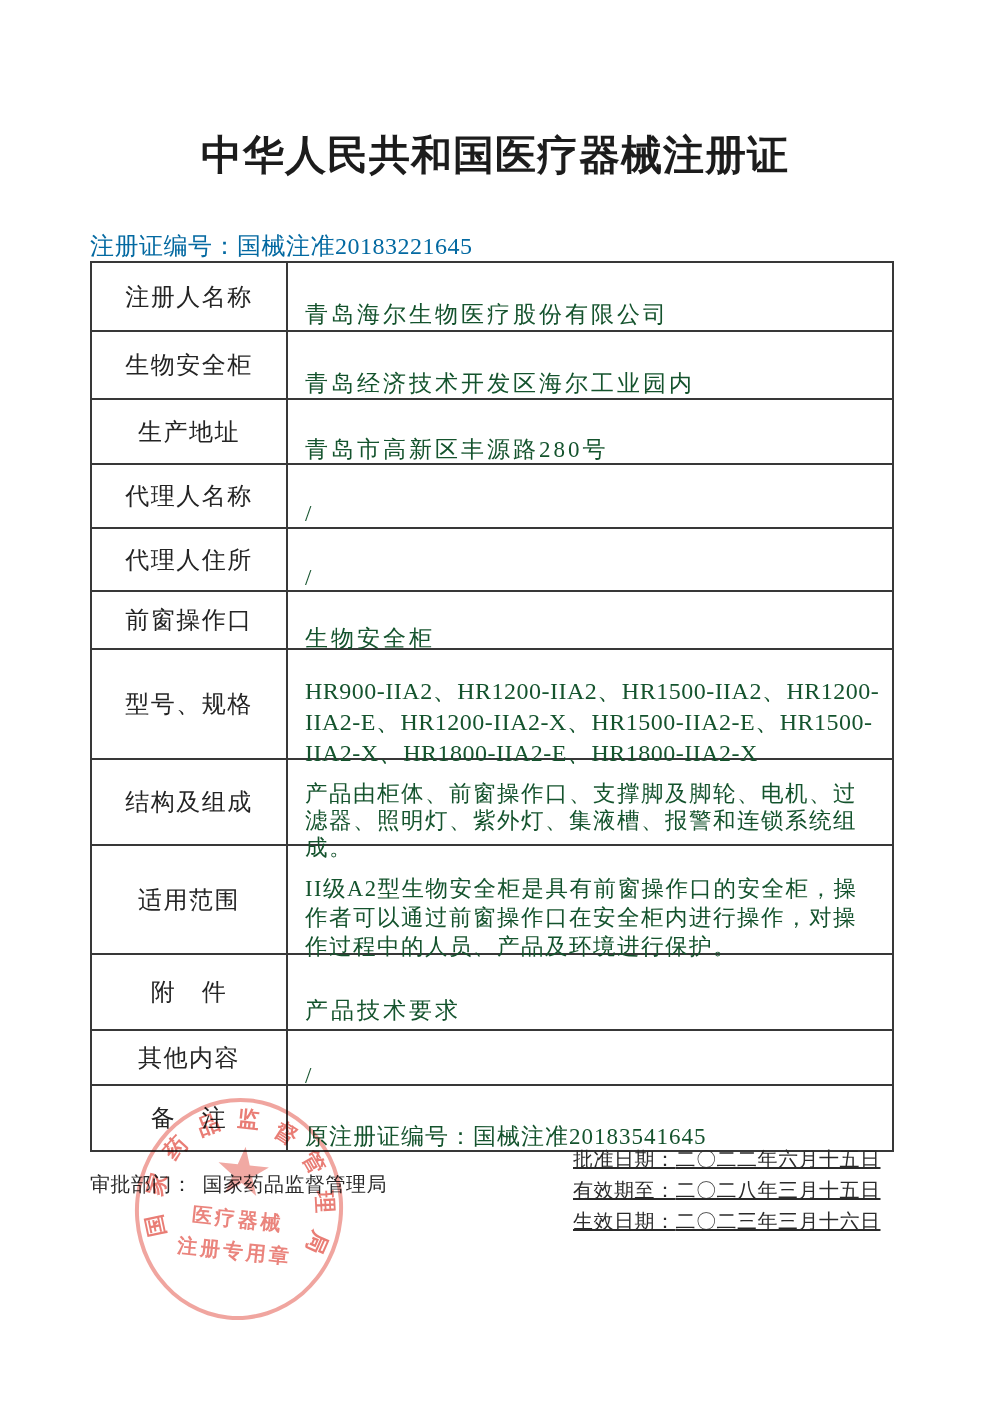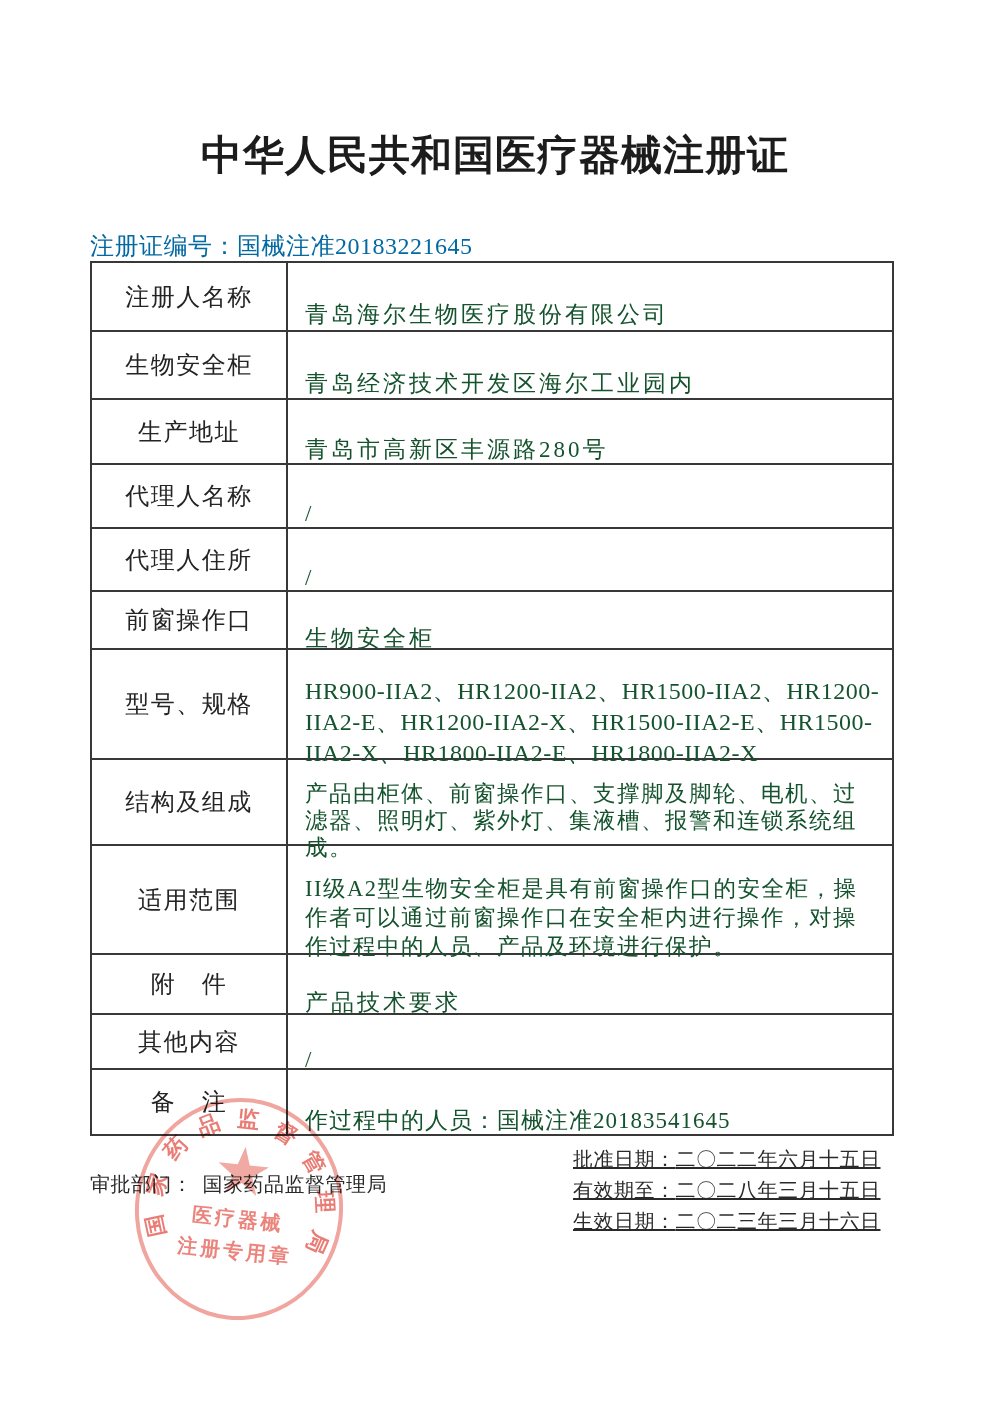--- a/index.html
+++ b/index.html
@@ -43,21 +43,21 @@
     flex:1;display:flex;align-items:center;
     padding-left:17px;padding-right:8px;box-sizing:border-box;
   }
   .vtext{
     font-size:23px;letter-spacing:3px;color:#14532d;
     white-space:pre-line;
     margin-top:36px;
   }
   .r0{height:69px}.r1{height:68px}.r2{height:65px}.r3{height:64px}
   .r4{height:63px}.r5{height:58px}.r6{height:110px}.r7{height:86px}
-  .r8{height:109px}.r9{height:60px}.r10{height:55px}.r11{height:64px}
+  .r8{height:109px}.r9{height:76px}.r10{height:55px}.r11{height:64px}
   .r6 .vtext{letter-spacing:0.5px;line-height:31px;font-size:24px;}
   .r7 .vtext{letter-spacing:1.5px;line-height:27px;font-size:22.5px;}
   .r8 .vtext{letter-spacing:1.5px;line-height:29px;font-size:22.5px;}
   .r11 .vtext{letter-spacing:1px;}
   .approval-line{
     position:absolute;left:90px;top:1171px;
     font-size:20px;color:#2a2a2a;letter-spacing:0.5px;white-space:nowrap;
   }
   .approval-line .gap{display:inline-block;width:10px;}
   .dates{
@@ -171,21 +171,21 @@
     </div>
     <div class="trow r10">
       <div class="tlabel">其他内容</div>
       <div class="tvalue">
           <div class="vtext">/</div>
         </div>
     </div>
     <div class="trow r11">
       <div class="tlabel">备　注</div>
       <div class="tvalue">
-          <div class="vtext">作过程中的人员：国械注准20183541645</div>
+          <div class="vtext">原注册证编号：国械注准20183541645</div>
         </div>
     </div>
   </div>
 
   <div class="approval-line"><span>审批部门：</span><span class="gap"></span><span>国家药品监督管理局</span></div>
 
   <div class="dates">
     <div class="date-line"><span>批准日期：</span><span>二〇二二年六月十五日</span></div>
     <div class="date-line"><span>有效期至：</span><span>二〇二八年三月十五日</span></div>
     <div class="date-line"><span>生效日期：</span><span>二〇二三年三月十六日</span></div>

